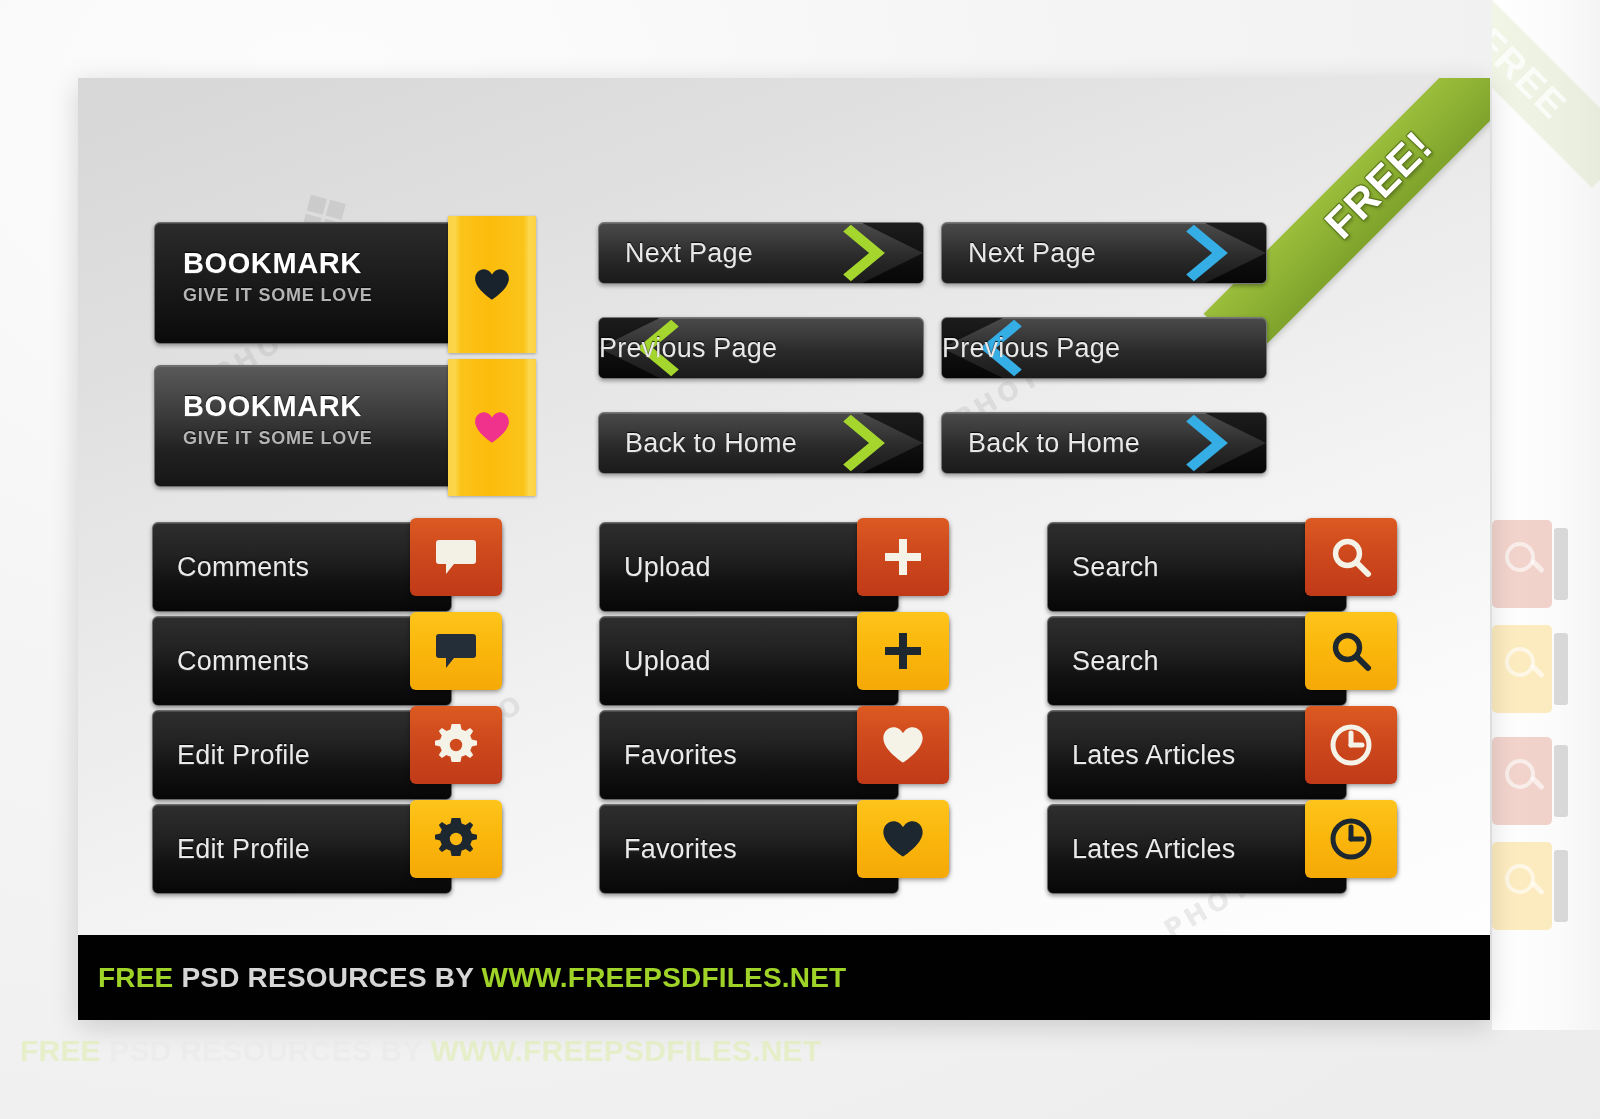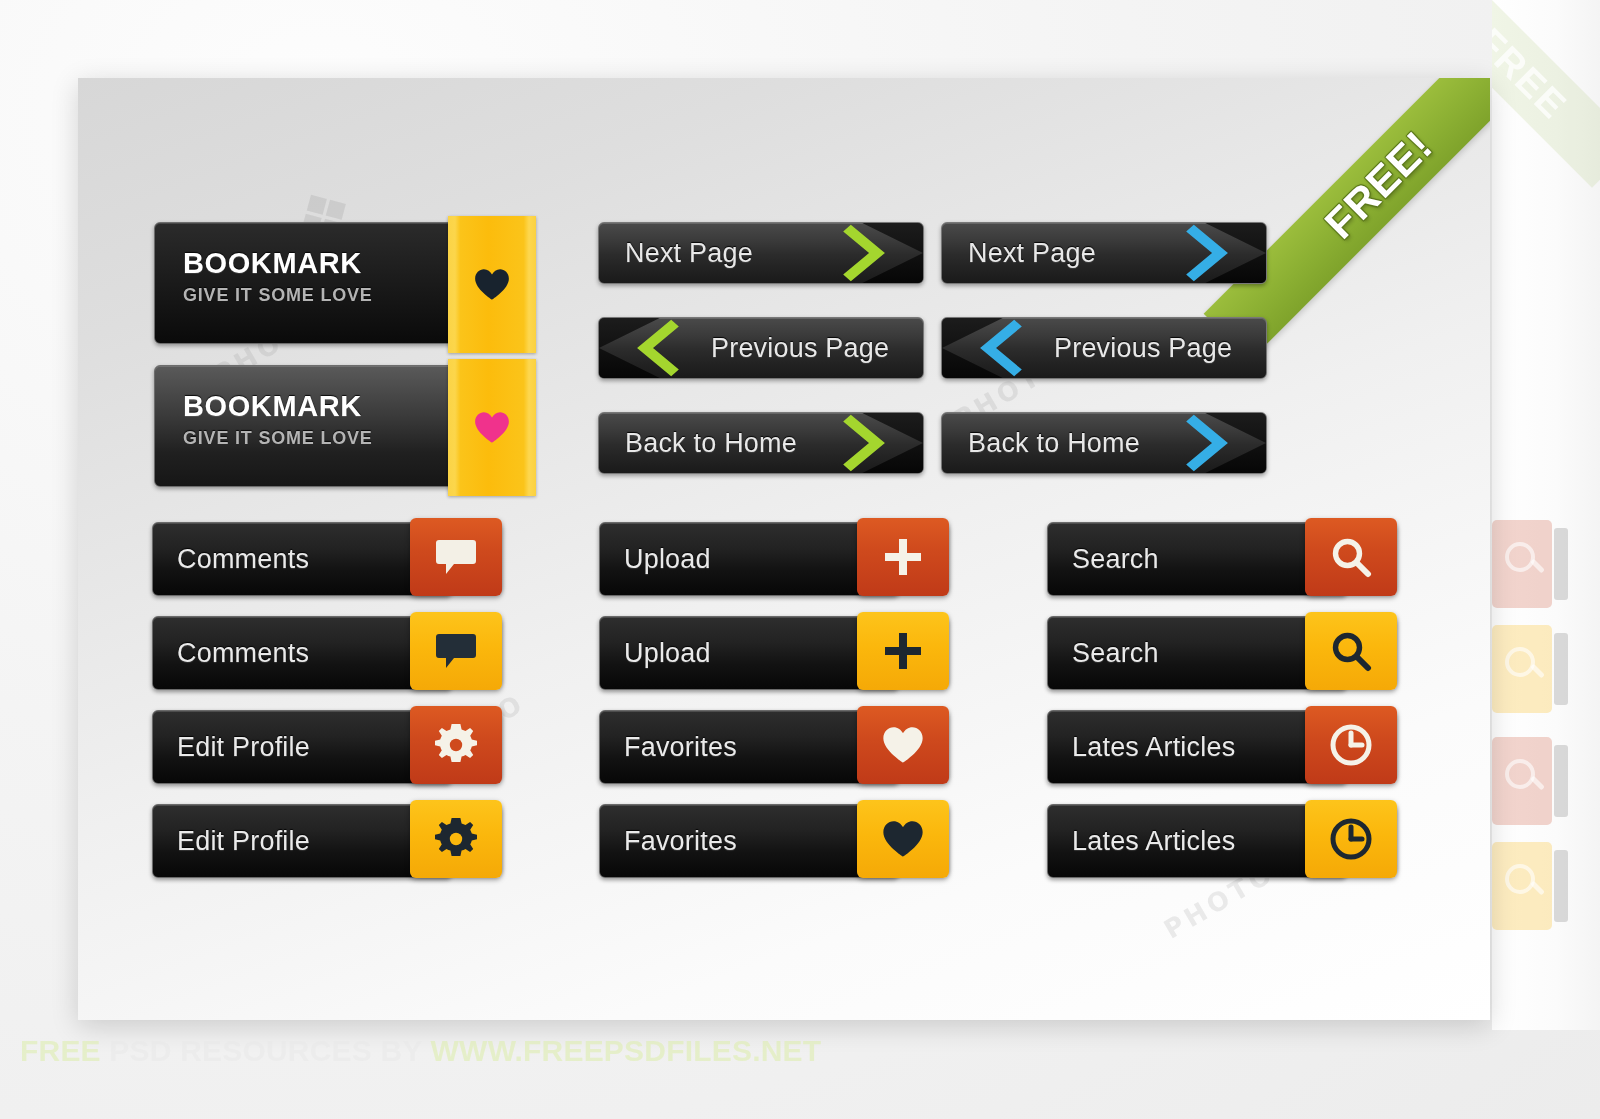--- a/index.html
+++ b/index.html
@@ -253,35 +253,35 @@
   .nav-btn .chev {
     position: absolute;
     top: 0;
     height: 100%;
     width: 52px;
     z-index: 2;
   }
   .nav-btn.right .chev { right: 36px; }
   .nav-btn.left  .chev { left: 36px; }
   .nav-btn.right .label { margin-left: 26px; }
-  .nav-btn.left  .label { margin-left: 112px; }
+  .nav-btn.left  .label { }
 
   .chev svg { display: block; width: 100%; height: 100%; }
 
   
   .icon-btn {
     position: absolute;
     width: 355px;
     height: 78px;
   }
   .icon-btn .body {
     position: absolute;
     left: 0; top: 4px;
     width: 300px;
-    height: 74px;
+    height: 90px;
     border-radius: 6px;
     border: 1px solid #6a6a6a;
     background: linear-gradient(180deg, #2e2e2e 0%, #222222 36%, #121212 66%, #070707 100%);
     box-shadow: 0 2px 4px rgba(0,0,0,0.4), inset 0 1px 0 rgba(255,255,255,0.15);
     display: flex;
     align-items: center;
     padding-left: 24px;
   }
   .icon-btn .label {
     font-size: 27px;
@@ -598,18 +598,23 @@
     </div>
     <div class="tile yellow">
       <svg width="44" height="44" viewBox="0 0 44 44">
         <circle cx="22" cy="22" r="18" fill="none" stroke="#1d2730" stroke-width="5"></circle>
         <line x1="22" y1="22" x2="22" y2="10" stroke="#1d2730" stroke-width="5" stroke-linecap="round"></line>
         <line x1="22" y1="22" x2="33" y2="22" stroke="#1d2730" stroke-width="5" stroke-linecap="round"></line>
       </svg>
     </div>
   </div>
 
+  <div class="card-footer">
+    <div class="ftxt">
+      <span class="g">FREE</span><span class="w"> PSD RESOURCES BY </span><span class="g">WWW.FREEPSDFILES.NET</span>
+    </div>
+  </div>
 
 </div>
 
 <div class="outside-caption">
   <span class="g">FREE</span><span class="w"> PSD RESOURCES BY </span><span class="g">WWW.FREEPSDFILES.NET</span>
 </div>
 
 </body></html>

